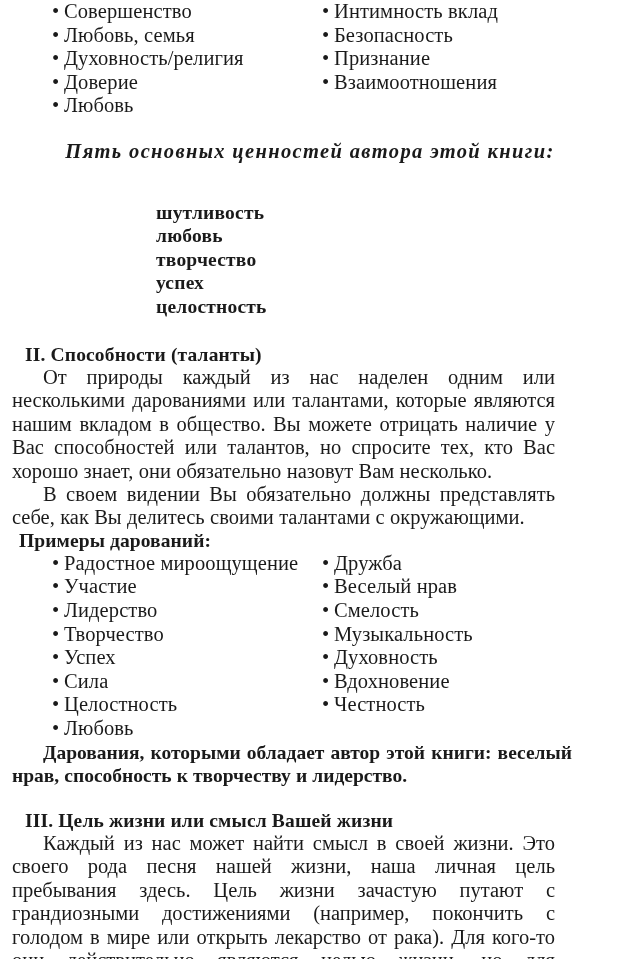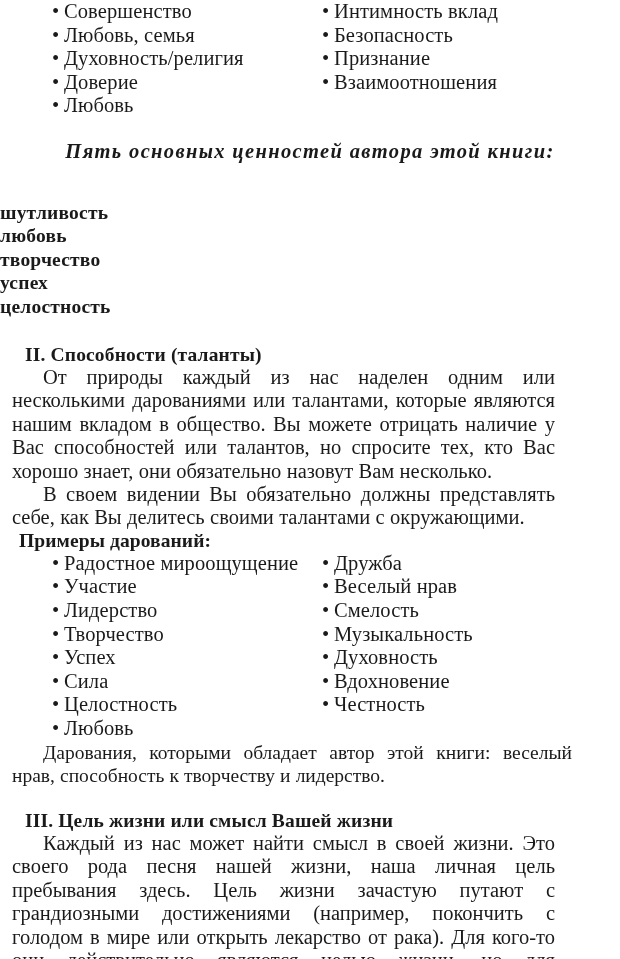--- a/index.html
+++ b/index.html
@@ -66,20 +66,21 @@
   .sub-heading {
     font-weight: bold;
     font-size: 19.5px;
     padding-left: 19px;
     letter-spacing: 0.1px;
     white-space: nowrap;
   }
 
   
   .values-list {
+    padding-left: 156px;
   }
   .values-list .value-line {
     font-weight: bold;
     font-size: 19.5px;
     line-height: 23.4px;
     letter-spacing: 0.2px;
     white-space: nowrap;
   }
 
   
@@ -88,21 +89,21 @@
     line-height: 23.4px;
     text-align: justify;
     text-align-last: left;
     margin: 0;
     padding: 0 65px 0 12px;
     text-indent: 31px;
     hyphens: none;
     word-spacing: 0.2px;
   }
   .para.bold {
-    font-weight: normal;
+    font-weight: bold;
     font-size: 19.5px;
     line-height: 23.6px;
     padding-right: 48px;
   }
   .spacer-22 { height: 22px; }
   .spacer-26 { height: 26px; }
   .spacer-30 { height: 30px; }
   .spacer-38 { height: 38px; }
 </style>
 </head>

